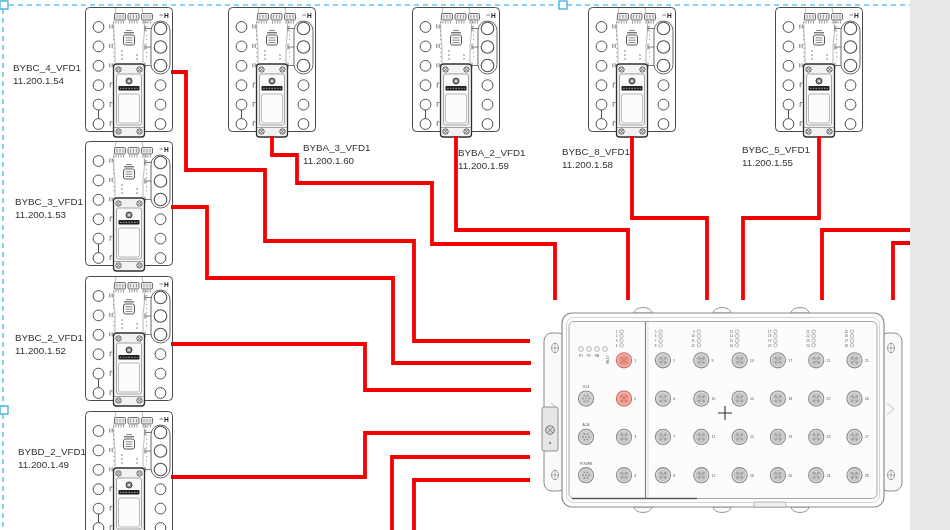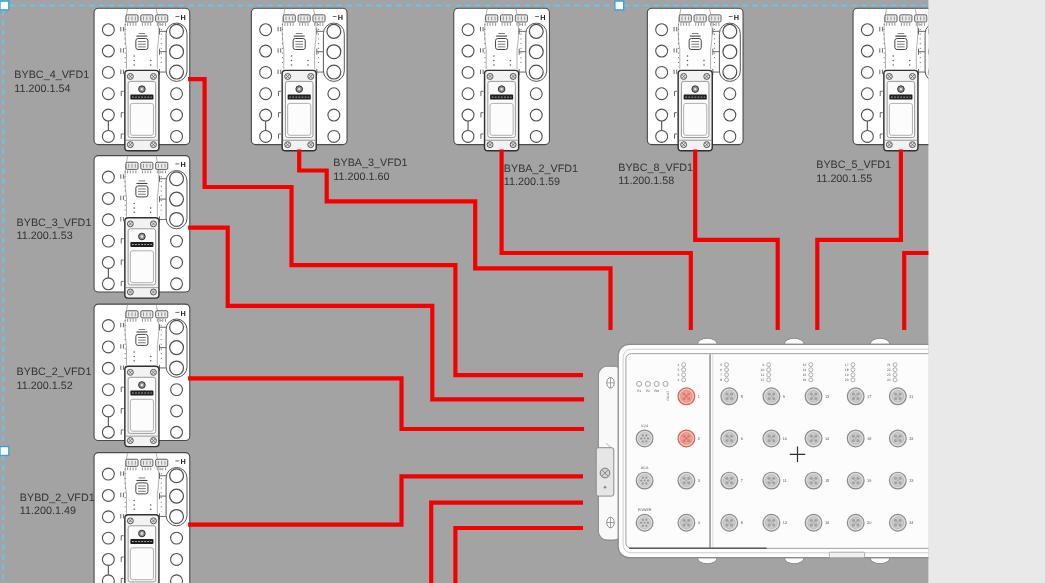--- a/index.html
+++ b/index.html
@@ -1,18 +1,18 @@
 <!DOCTYPE html>
 <html><head>
 <meta charset="utf-8">
 <style>
   html,body{margin:0;padding:0;background:#e9e9e9;}
   .canvas{
-    width:844px;height:530px;position:relative;overflow:hidden;
-    background:#a3a3a3;
+    width:910px;height:530px;position:relative;overflow:hidden;
+    background:#ffffff;
     font-family:"Liberation Sans",sans-serif;
   }
   svg{display:block;font-family:"Liberation Sans",sans-serif;}
   text{user-select:none;}
 </style>
 </head>
 <body>
 
 <div class="canvas">
 <svg id="dg" width="950" height="530" viewBox="0 0 950 530">

